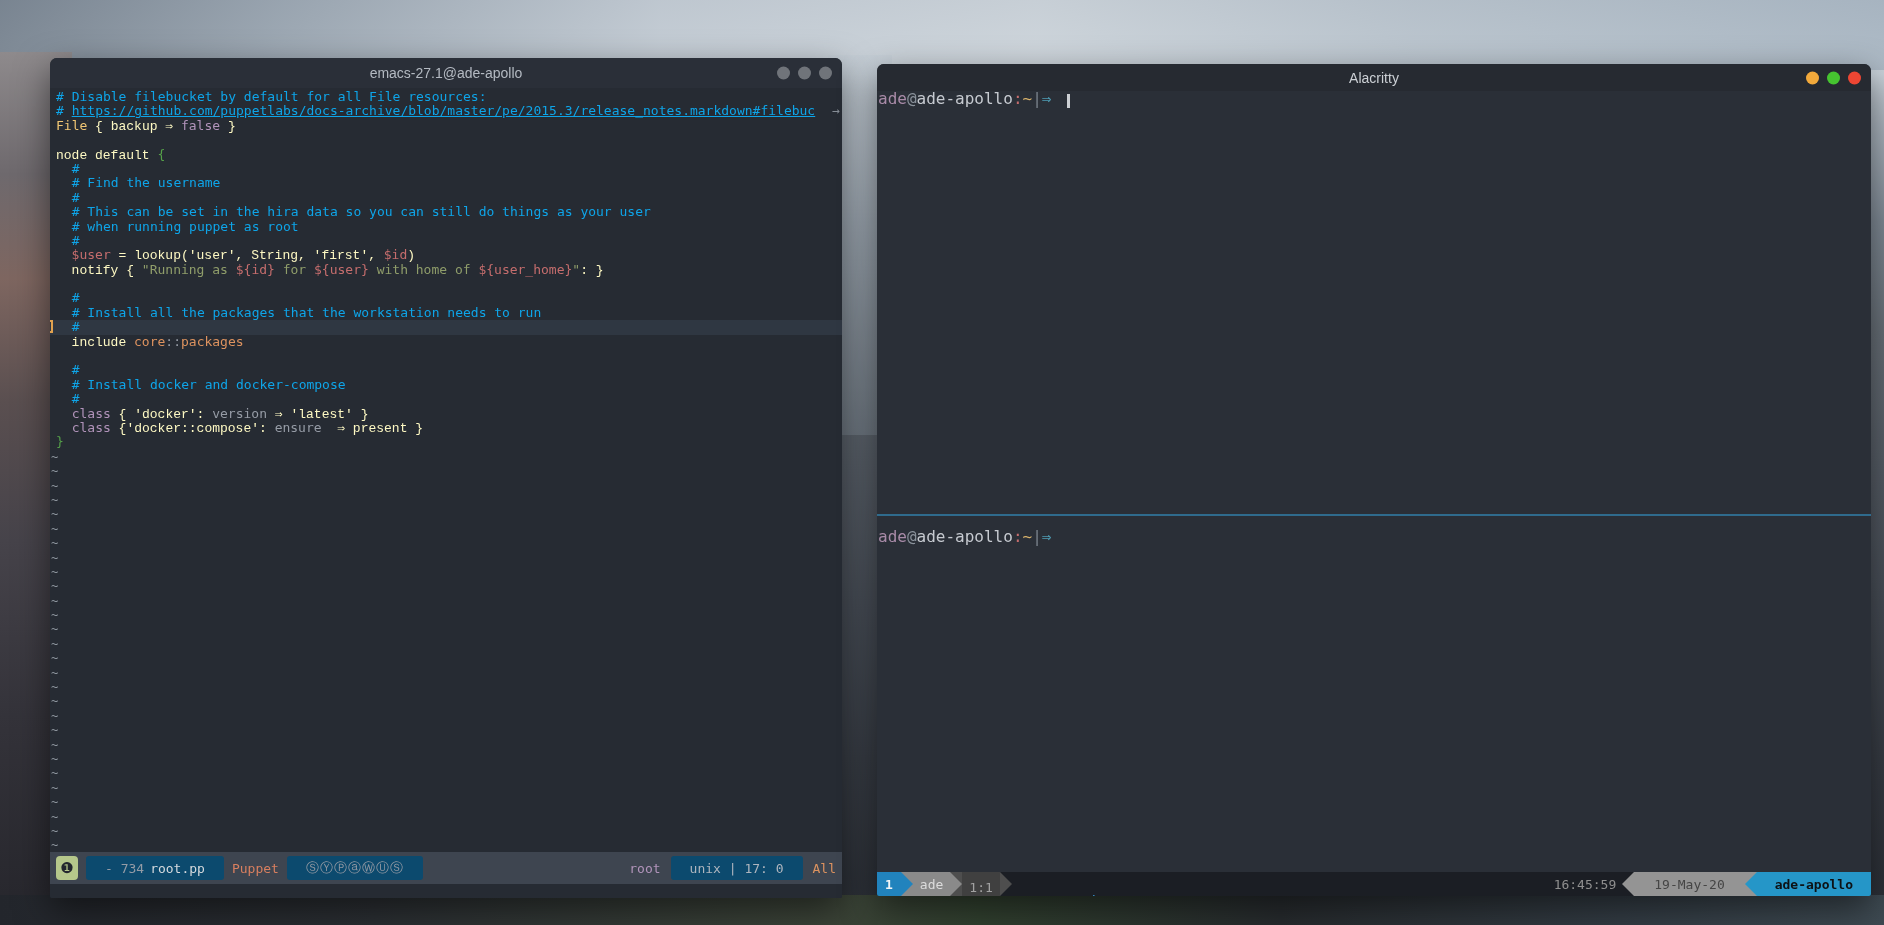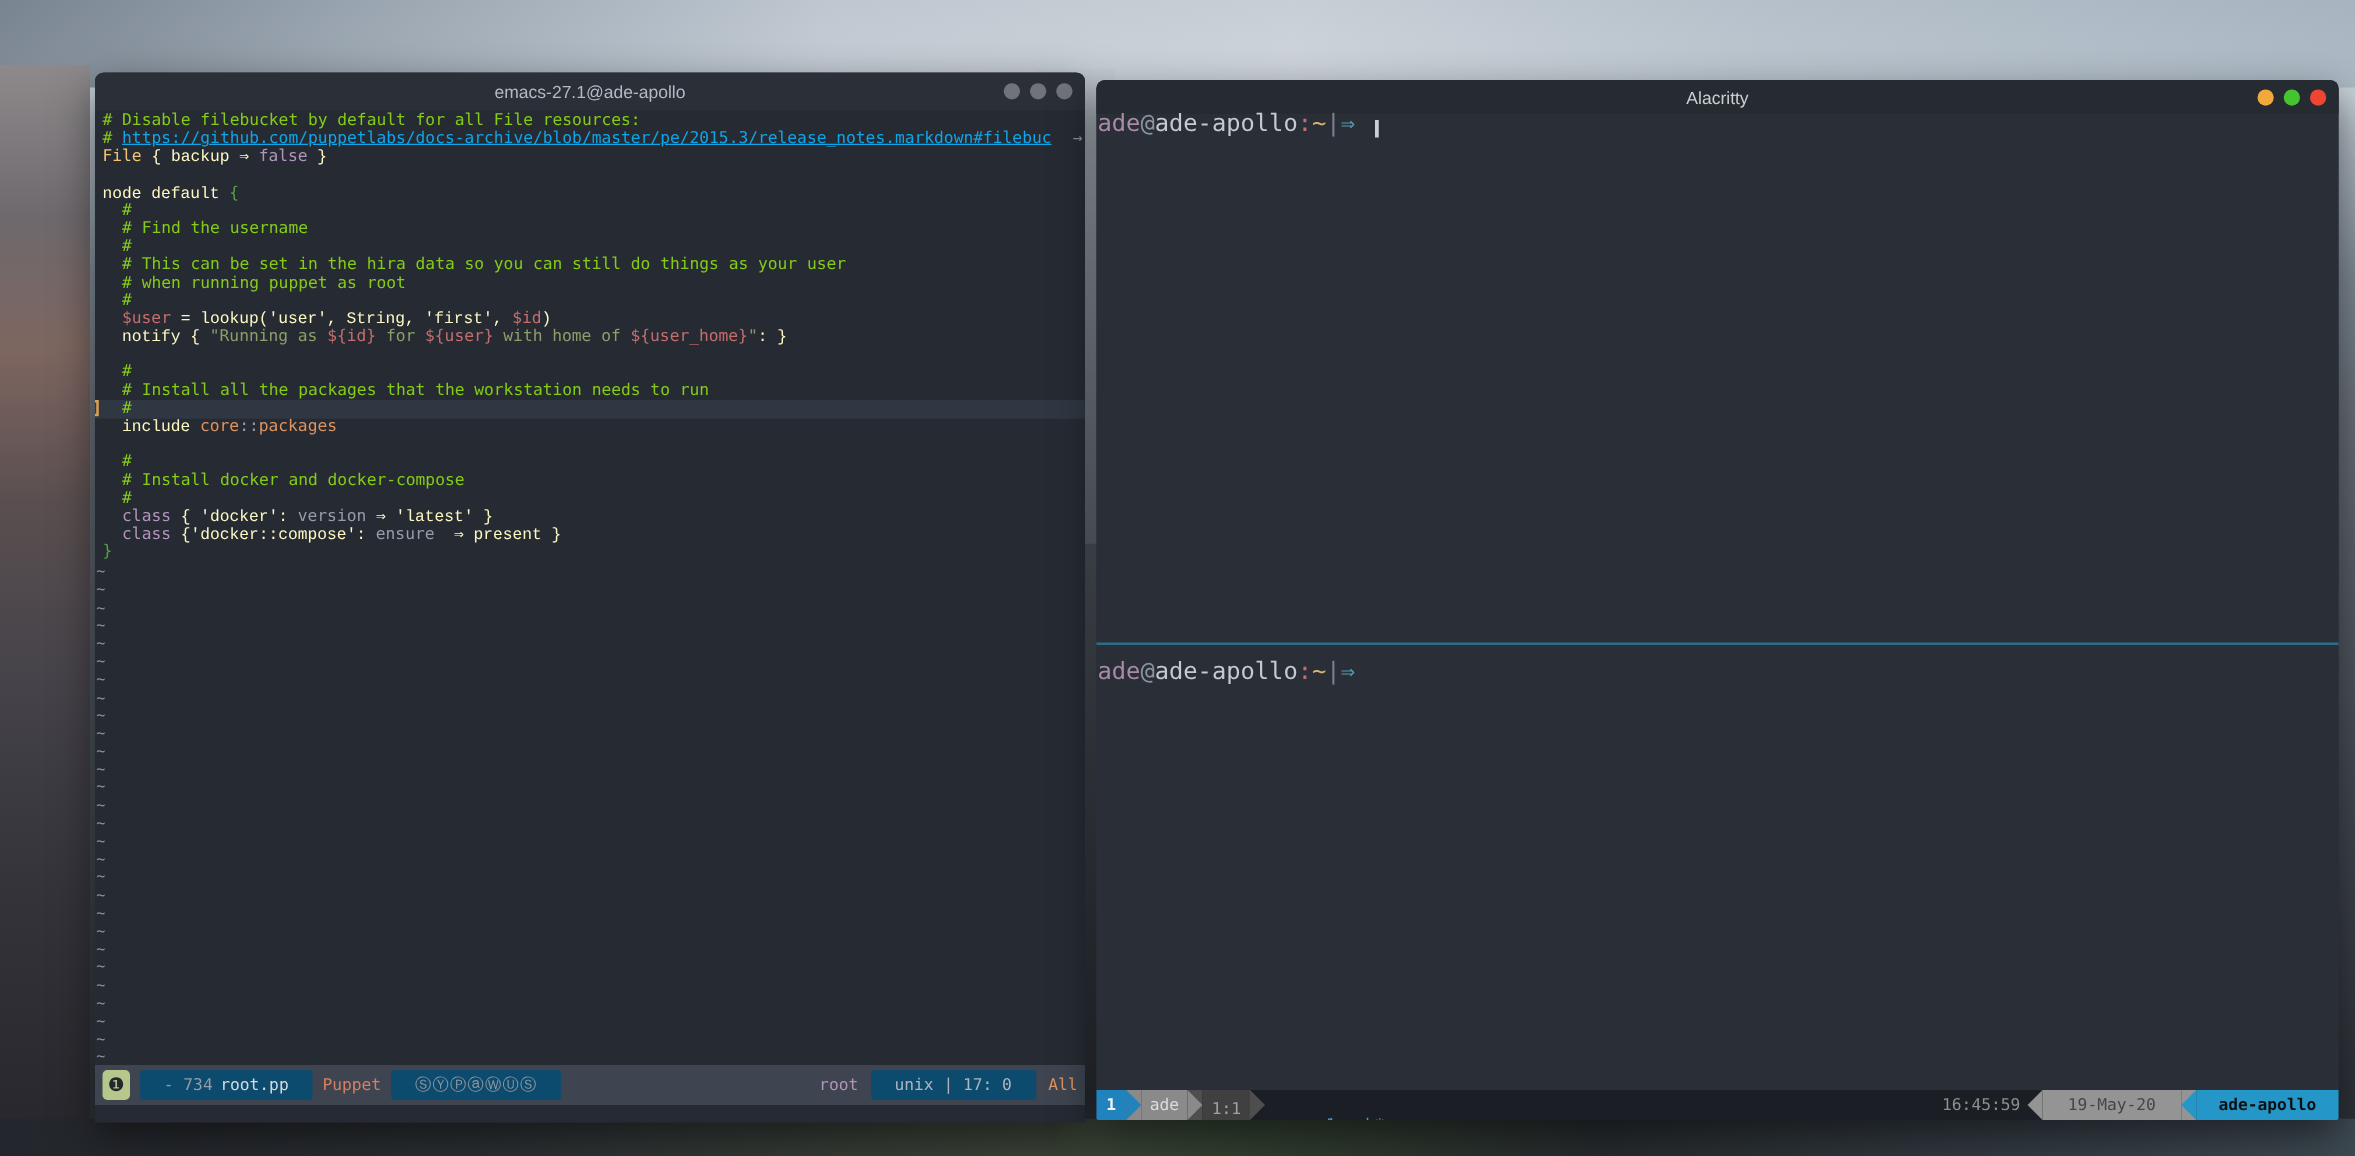--- a/index.html
+++ b/index.html
@@ -17,28 +17,28 @@
   .ground{position:absolute;left:0;right:0;bottom:0;height:30px;
     background:linear-gradient(90deg,#23262c 0%,#2b2f33 20%,#3c4438 44%,#31402f 52%,#272b2e 68%,#333c44 86%,#3e4a52 100%);}
   
   .window{position:absolute;border-radius:7px 7px 2px 2px;overflow:hidden;
     box-shadow:0 12px 34px rgba(0,0,0,.5);}
   .titlebar{position:absolute;left:0;right:0;top:0;display:flex;align-items:center;justify-content:center;
     font-family:"Liberation Sans","DejaVu Sans",sans-serif;}
   .lights{position:absolute;right:10px;top:50%;transform:translateY(-50%);display:flex;gap:8px;}
   .light{width:13px;height:13px;border-radius:50%;}
   
-  .emacs{left:50px;top:58px;width:792px;height:840px;background:#262b33;margin-left:26px;}
+  .emacs{left:50px;top:58px;width:792px;height:840px;background:#262b33;}
   .emacs .titlebar{height:30px;background:#2a2f38;color:#b4bac2;font-size:14px;}
   .emacs .light{background:#70747a;}
   .emacs-content{position:absolute;left:0;top:30px;width:100%;height:764px;background:#262b33;}
   .code{position:absolute;left:6px;top:2px;right:0;font-size:13px;line-height:14.4px;white-space:pre;}
   .cl{position:relative;height:14.4px;}
   .cl.hl{background:#2f3742;margin-left:-6px;padding-left:6px;}
-  .c-com{color:#84cc16;} .c-def{color:#fef9c3;font-family:Liberation Mono, monospace;} .c-yel{color:#f0c674;}
+  .c-com{color:#0ea5e9;} .c-def{color:#fef9c3;font-family:Liberation Mono, monospace;} .c-yel{color:#f0c674;}
   .c-pur{color:#b294bb;} .c-red{color:#c56d6d;} .c-grn{color:#8f9d6a;}
   .c-brace{color:#55a049;} .c-org{color:#de935f;} .c-dim{color:#969ca6;}
   .c-link{color:#0ea5e9;text-decoration:underline;}
   .trunc{position:absolute;right:2px;color:#868d96;}
   .hollow-cursor{position:absolute;left:-5px;top:0;width:8px;height:13px;
     border:2px solid #e0a14f;box-sizing:border-box;}
   .cl.tilde{color:#8d949d;margin-left:-5px;font-size:12px;}
   .modeline{position:absolute;left:0;right:0;top:794px;height:32px;background:#3e4550;
     display:flex;align-items:center;font-size:13px;color:#9aa2ad;padding:0 6px;box-sizing:border-box;gap:8px;}
   .ml-badge{background:#b5c78b;color:#23272e;border-radius:4px;height:24px;min-width:22px;
@@ -49,21 +49,21 @@
   .ml-glyphs{color:#8f97a2;letter-spacing:1px;}
   .ml-right{margin-left:auto;display:flex;align-items:center;gap:10px;}
   .ml-edit{color:#b294bb;}
   .ml-enc{color:#aeb5be;}
   .ml-all{color:#de935f;}
   .echo-area{position:absolute;left:0;right:0;top:826px;height:14px;background:#262b33;}
   
   .alacritty{left:877px;top:64px;width:994px;height:832px;background:#2a2f37;}
   .alacritty .titlebar{height:27px;background:#262a31;color:#ccd0d5;font-size:14px;text-align:right;}
   .l-yellow{background:#f2a93b;} .l-green{background:#46c430;} .l-red{background:#ed4633;}
-  .term{position:absolute;left:0;top:27px;right:0;bottom:24px;font-size:19px;line-height:14.4px;}
+  .term{position:absolute;left:0;top:27px;right:0;bottom:24px;font-size:16px;line-height:14.4px;}
   .prompt-line{position:absolute;left:1px;white-space:pre;}
   .p-user{color:#a98ba8;} .p-at{color:#8b939c;} .p-host{color:#c6cad0;}
   .p-colon{color:#c56d6d;} .p-path{color:#d9b36b;} .p-pipe{color:#7a828c;} .p-arrow{color:#4e9db5;}
   .bar-cursor{display:inline-block;width:3px;height:14px;background:#ccd0d4;vertical-align:text-bottom;margin-left:16px;}
   .pane-divider{position:absolute;left:0;right:0;top:423px;height:2px;background:#2f6b8d;}
   
   .tmux-bar{position:absolute;left:0;right:0;bottom:0;height:24px;background:#1b1e24;
     display:flex;align-items:stretch;font-size:13px;}
   .seg{display:flex;align-items:center;}
   .tri-r{width:0;height:0;border-top:12px solid transparent;border-bottom:12px solid transparent;}

